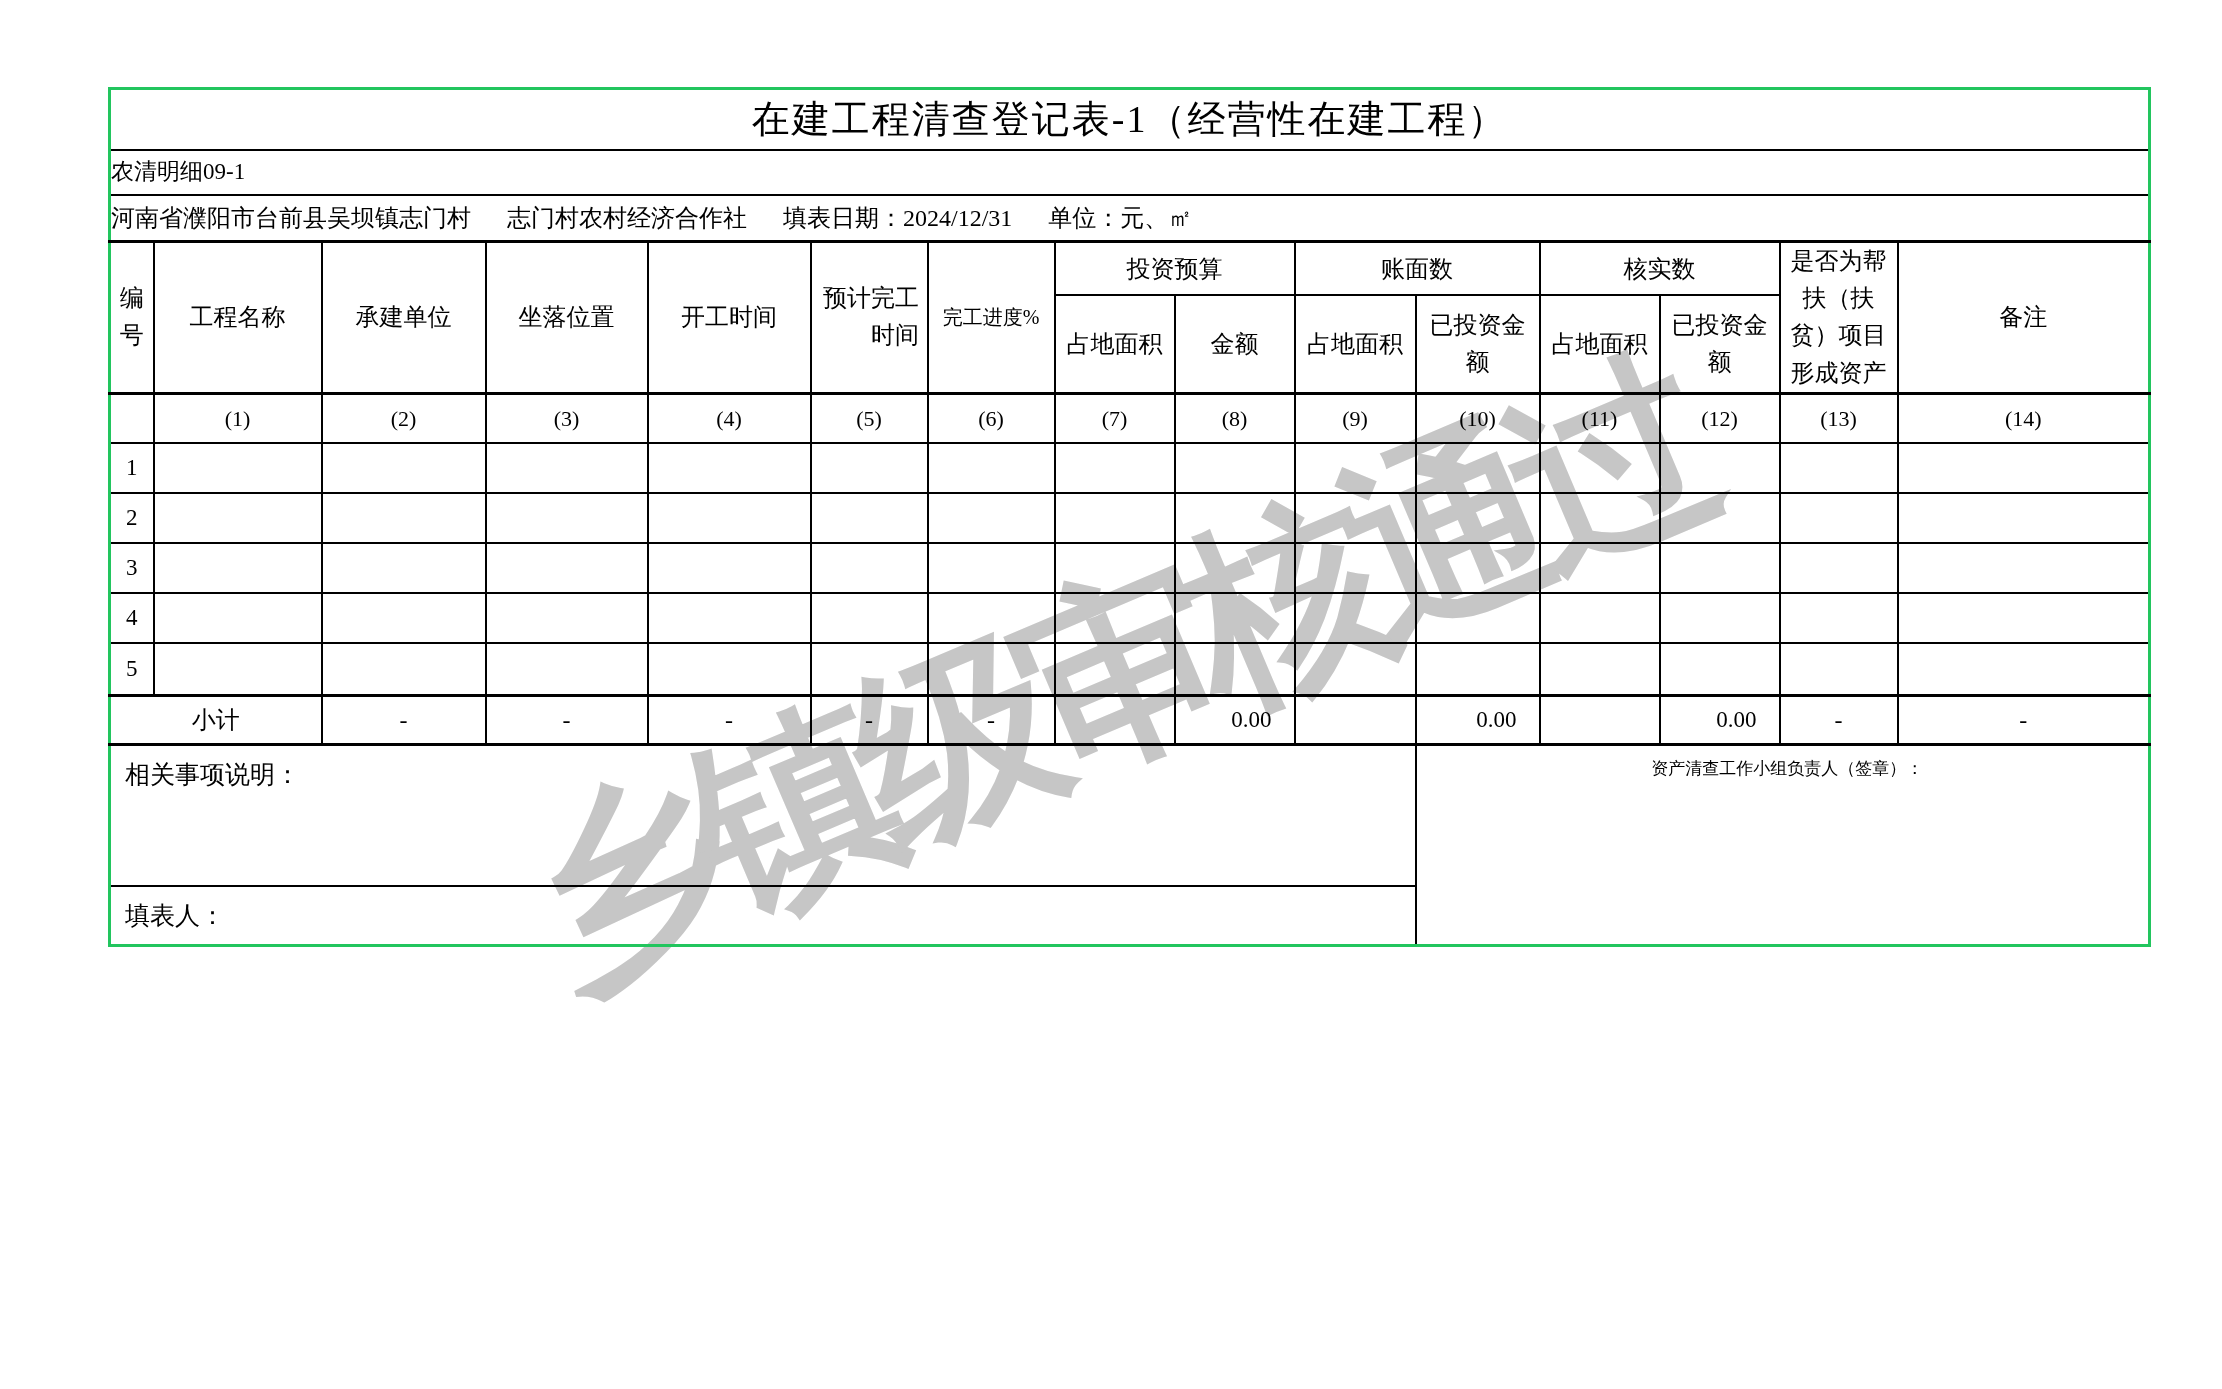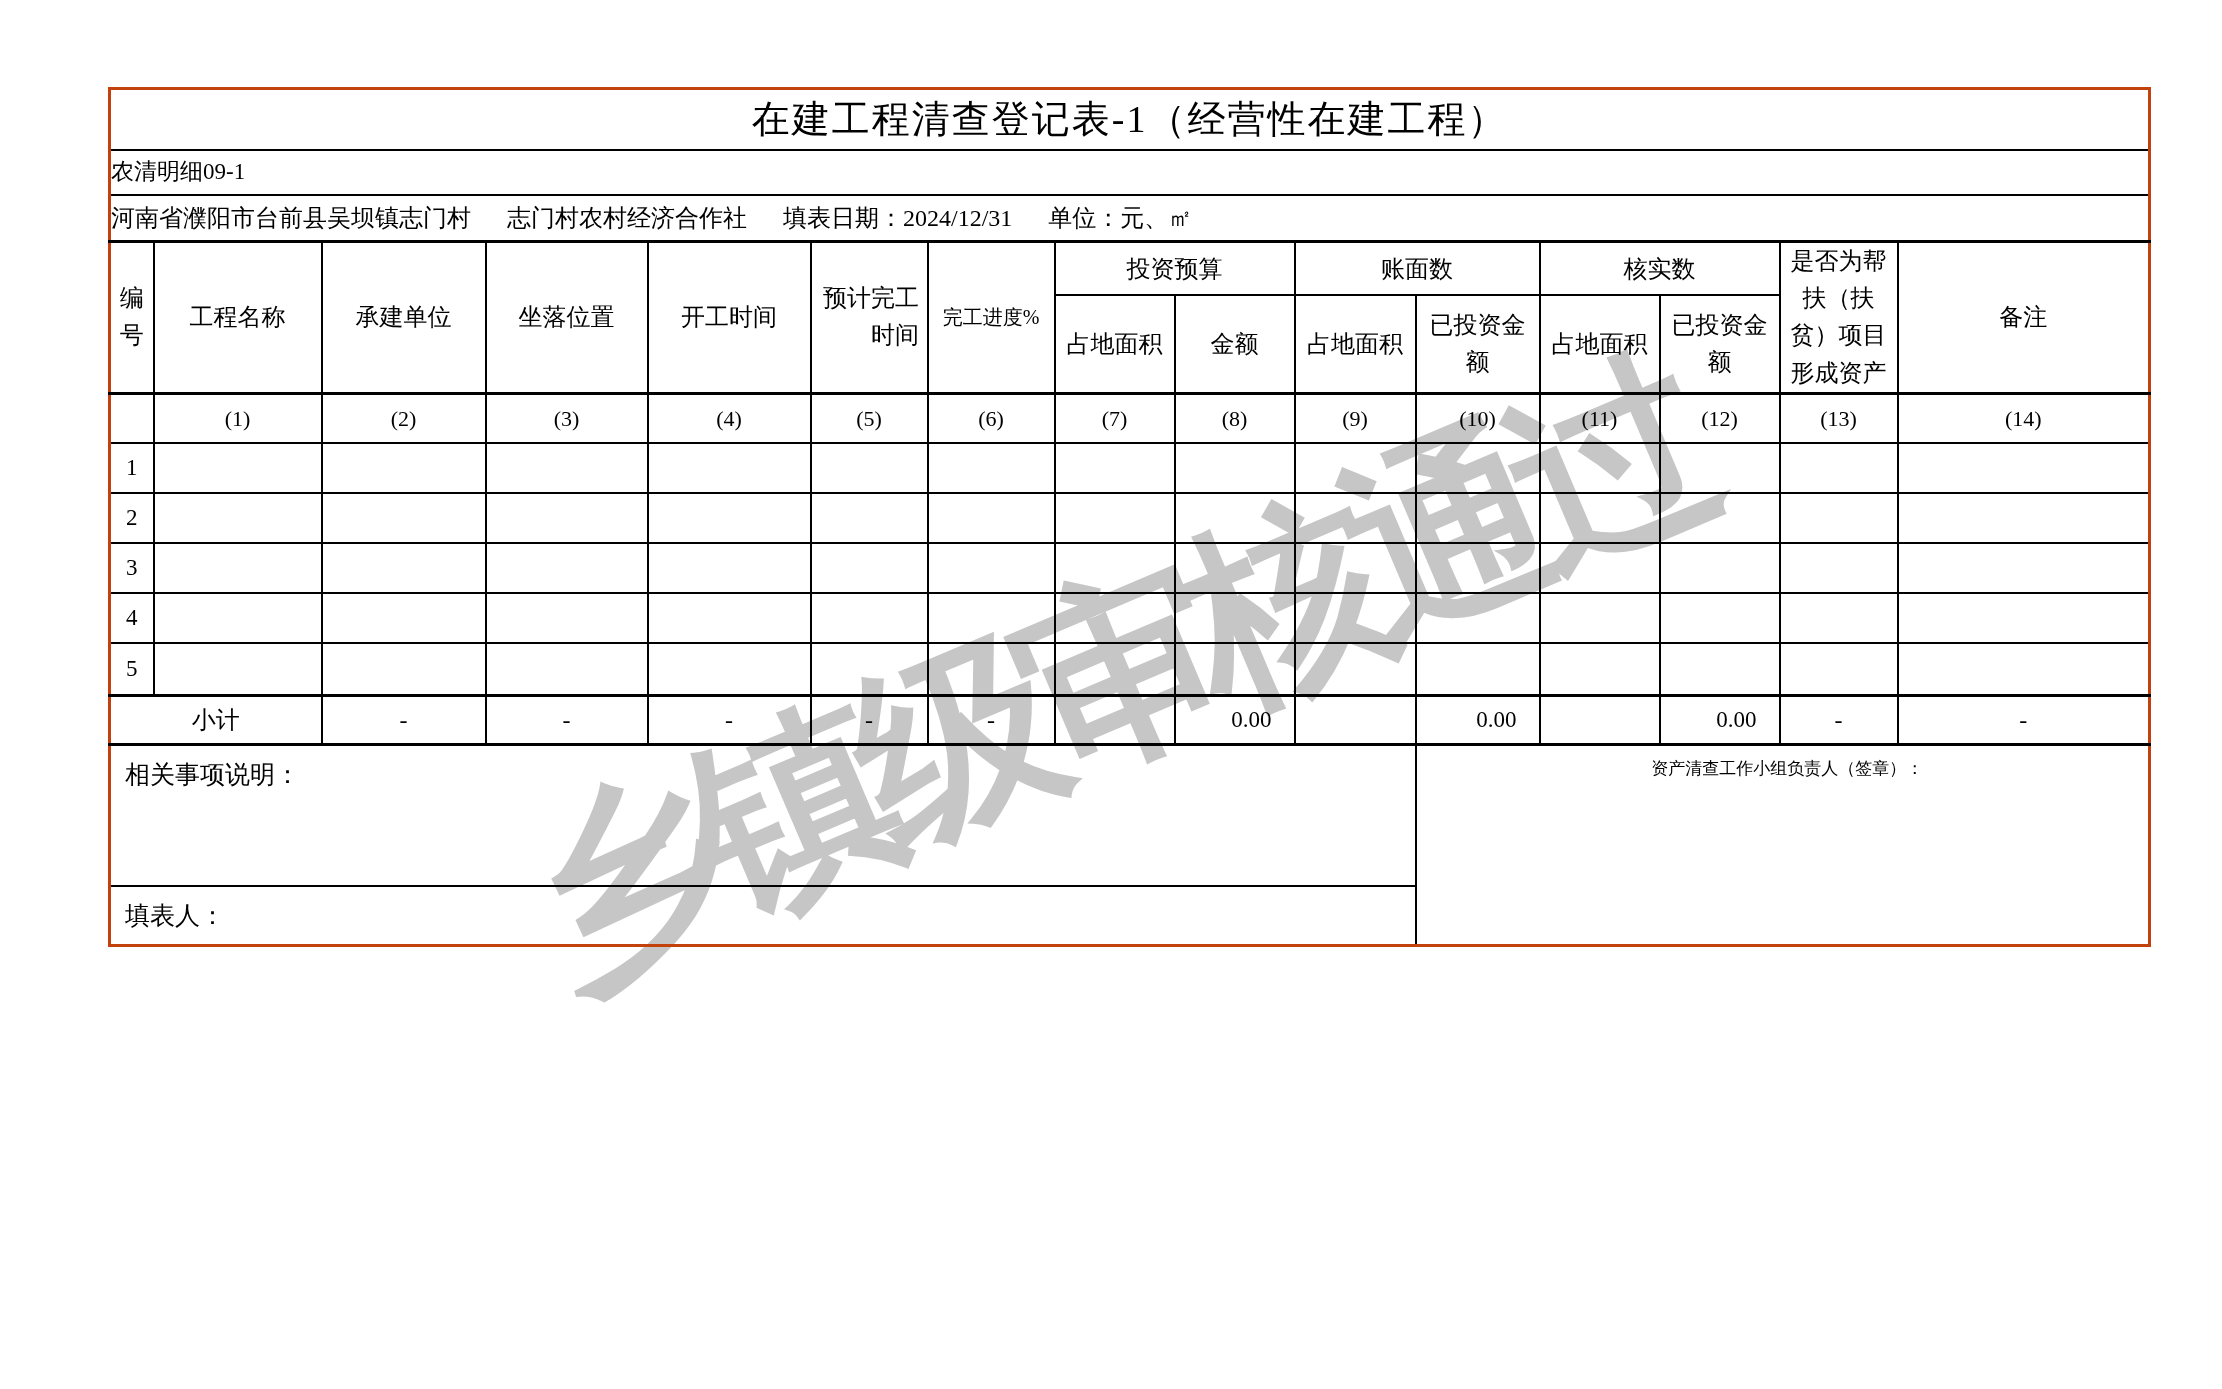--- a/index.html
+++ b/index.html
@@ -10,21 +10,21 @@
   }
   .watermark{
     position:absolute;left:1112px;top:677px;
     transform:translate(-50%,-50%) rotate(-23deg);
     font-size:200px;font-weight:bold;letter-spacing:-22px;
     color:#c6c6c6;white-space:nowrap;z-index:0;user-select:none;
   }
   table.form{
     position:absolute;left:108px;top:87px;width:2040px;
     border-collapse:collapse;table-layout:fixed;
-    border:3px solid #c2410c;z-index:1;background:transparent;
+    border:3px solid #22c55e;z-index:1;background:transparent;
   }
   td{
     border:2px solid #000;text-align:center;vertical-align:middle;
     padding:0;font-size:24px;line-height:1.5;overflow:hidden;
   }
   tr.thick-b>td, td.thick-b{border-bottom-width:3px;}
   .title-cell{font-size:38px;letter-spacing:2px;}
   .right-cell{text-align:left;padding-right:0;}
   .docno-cell{font-size:23px;}
   .info-cell{font-size:24px;}

